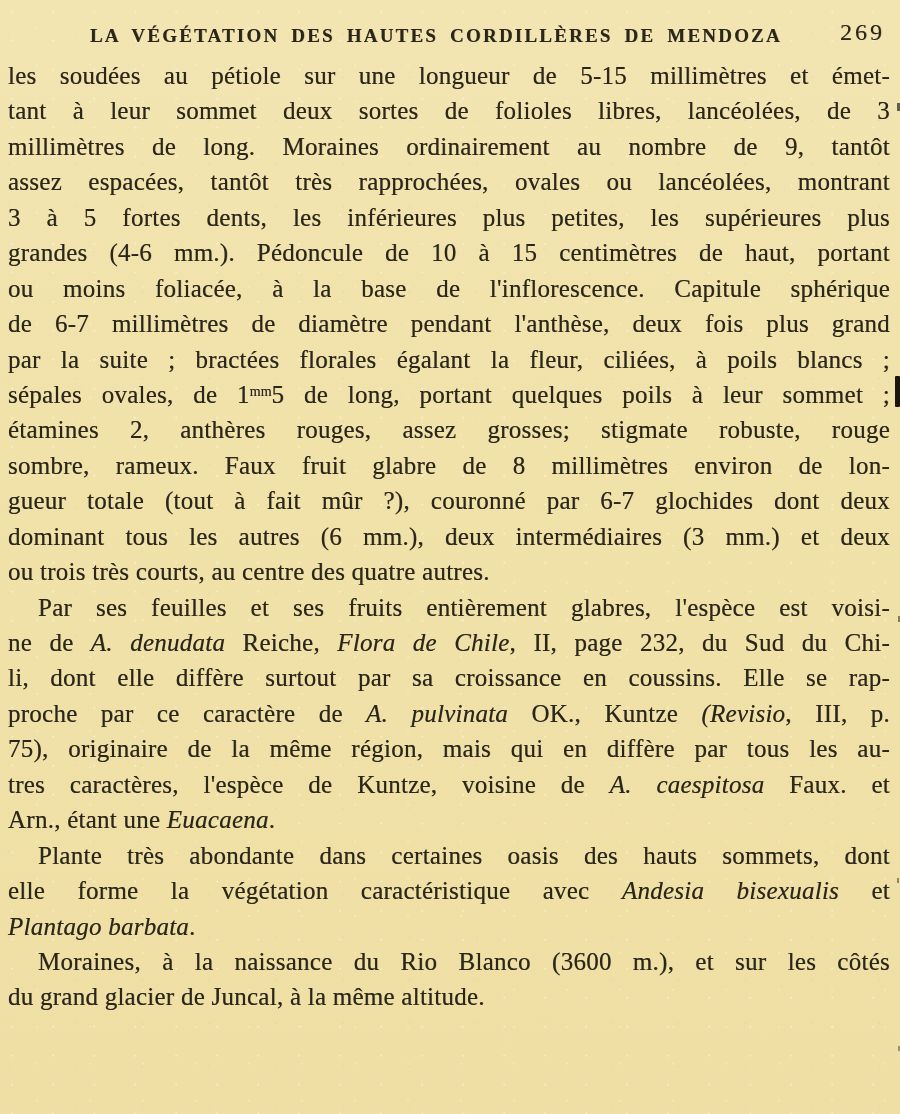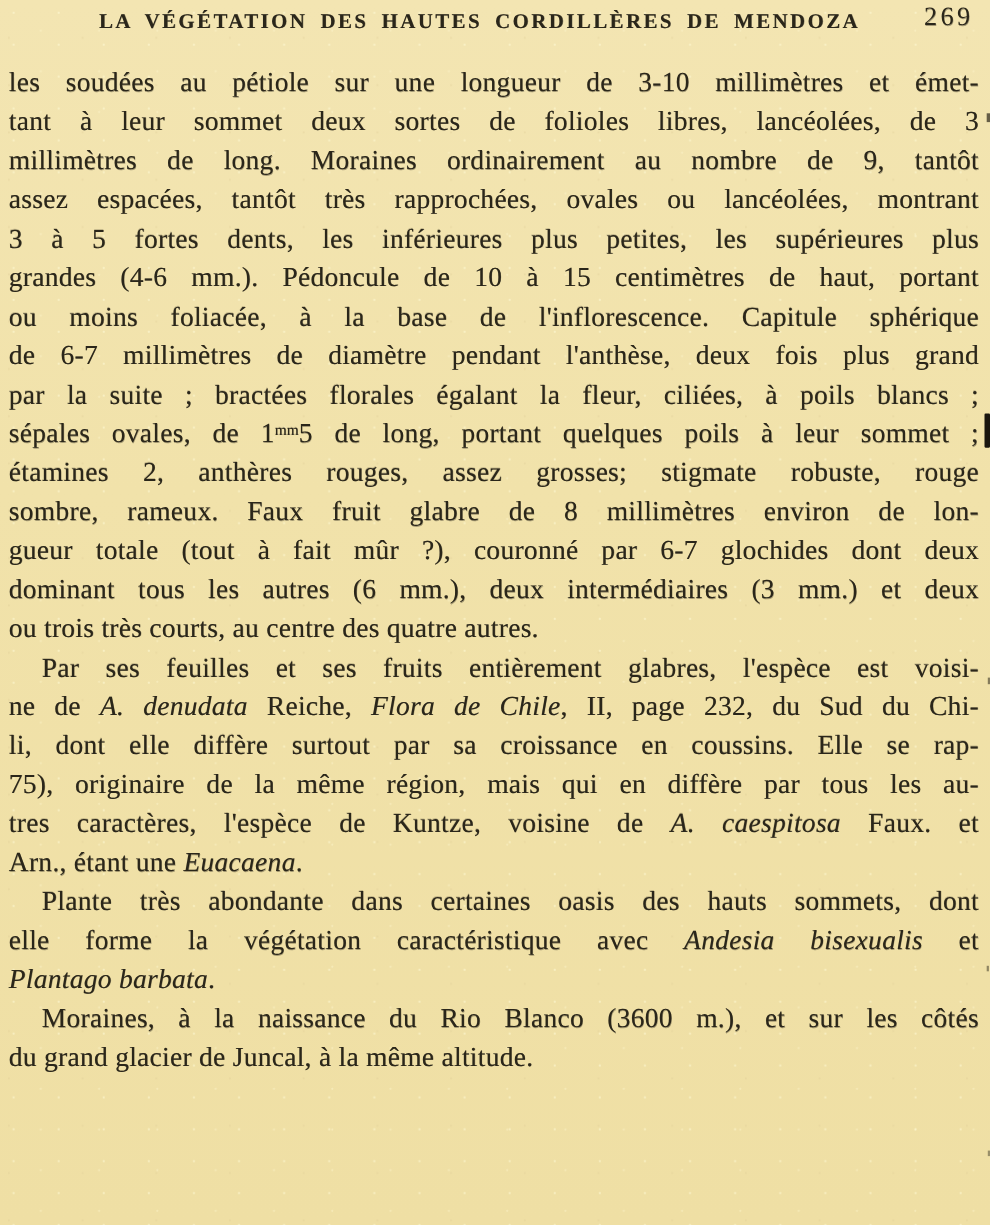--- a/index.html
+++ b/index.html
@@ -13,21 +13,21 @@
     width: 900px; height: 1114px;
     background-color: var(--paper, #f1e2aa);
     background-image:
       radial-gradient(circle at 30% 40%, rgba(255,250,215,0.55) 0.6px, rgba(255,250,215,0) 1.4px),
       radial-gradient(circle at 70% 75%, rgba(255,248,210,0.4) 0.6px, rgba(255,248,210,0) 1.3px),
       radial-gradient(circle at 12% 80%, rgba(222,205,150,0.35) 0.6px, rgba(222,205,150,0) 1.3px),
       linear-gradient(180deg, #f3e5b2 0%, #f1e2aa 40%, #efdfa4 100%);
     background-size: 41px 29px, 53px 37px, 67px 43px, 100% 100%;
     color: var(--ink, #2a261a);
   }
-  .running-header { position: absolute; top: 0; left: 0; right: 0; height: 40px; }
+  .running-header { position: absolute; top: 16px; left: 0; right: 0; height: 40px; }
   .header-title {
     position: absolute; top: 9px; left: 90px; right: 135px;
     text-align: center;
     font-size: 19px; font-weight: bold;
     letter-spacing: 2.2px; word-spacing: 5px;
     white-space: nowrap;
     text-shadow: 0.4px 0.4px 0 rgba(42,38,26,0.45);
   }
   .page-number {
     position: absolute; top: 3px; right: 15px;
@@ -59,38 +59,39 @@
 </style>
 </head>
 <body>
 
 <div class="page">
   <div class="running-header">
     <div class="header-title">LA VÉGÉTATION DES HAUTES CORDILLÈRES DE MENDOZA</div>
     <div class="page-number">269</div>
   </div>
   <div class="body-text">
-      <div class="line"><span>les soudées au pétiole sur une longueur de 3-10 millimètres et émet-</span></div>
+      <div class="line"><span>les soudées au pétiole sur une longueur de 5-15 millimètres et émet-</span></div>
       <div class="line"><span>tant à leur sommet deux sortes de folioles libres, lancéolées, de 3</span></div>
       <div class="line"><span>millimètres de long. Moraines ordinairement au nombre de 9, tantôt</span></div>
       <div class="line"><span>assez espacées, tantôt très rapprochées, ovales ou lancéolées, montrant</span></div>
       <div class="line"><span>3 à 5 fortes dents, les inférieures plus petites, les supérieures plus</span></div>
       <div class="line"><span>grandes (4-6 mm.). Pédoncule de 10 à 15 centimètres de haut, portant</span></div>
       <div class="line"><span>ou moins foliacée, à la base de l'inflorescence. Capitule sphérique</span></div>
       <div class="line"><span>de 6-7 millimètres de diamètre pendant l'anthèse, deux fois plus grand</span></div>
       <div class="line"><span>par la suite ; bractées florales égalant la fleur, ciliées, à poils blancs ;</span></div>
       <div class="line"><span>sépales ovales, de 1</span><sup>mm</sup><span>5 de long, portant quelques poils à leur sommet ;</span></div>
       <div class="line"><span>étamines 2, anthères rouges, assez grosses; stigmate robuste, rouge</span></div>
       <div class="line"><span>sombre, rameux. Faux fruit glabre de 8 millimètres environ de lon-</span></div>
       <div class="line"><span>gueur totale (tout à fait mûr ?), couronné par 6-7 glochides dont deux</span></div>
       <div class="line"><span>dominant tous les autres (6 mm.), deux intermédiaires (3 mm.) et deux</span></div>
       <div class="line end"><span>ou trois très courts, au centre des quatre autres.</span></div>
       <div class="line indent"><span>Par ses feuilles et ses fruits entièrement glabres, l'espèce est voisi-</span></div>
       <div class="line"><span>ne de </span><span class="it">A. denudata</span><span> Reiche, </span><span class="it">Flora de Chile</span><span>, II, page 232, du Sud du Chi-</span></div>
       <div class="line"><span>li, dont elle diffère surtout par sa croissance en coussins. Elle se rap-</span></div>
+      <div class="line"><span>proche par ce caractère de </span><span class="it">A. pulvinata</span><span> OK., Kuntze </span><span class="it">(Revisio</span><span>, III, p.</span></div>
       <div class="line"><span>75), originaire de la même région, mais qui en diffère par tous les au-</span></div>
       <div class="line"><span>tres caractères, l'espèce de Kuntze, voisine de </span><span class="it">A. caespitosa</span><span> Faux. et</span></div>
       <div class="line end"><span>Arn., étant une </span><span class="it">Euacaena</span><span>.</span></div>
       <div class="line indent"><span>Plante très abondante dans certaines oasis des hauts sommets, dont</span></div>
       <div class="line"><span>elle forme la végétation caractéristique avec </span><span class="it">Andesia bisexualis</span><span> et</span></div>
       <div class="line end"><span class="it">Plantago barbata</span><span>.</span></div>
       <div class="line indent"><span>Moraines, à la naissance du Rio Blanco (3600 m.), et sur les côtés</span></div>
       <div class="line end"><span>du grand glacier de Juncal, à la même altitude.</span></div>
     </div>
   <div class="artifact a1"></div>

